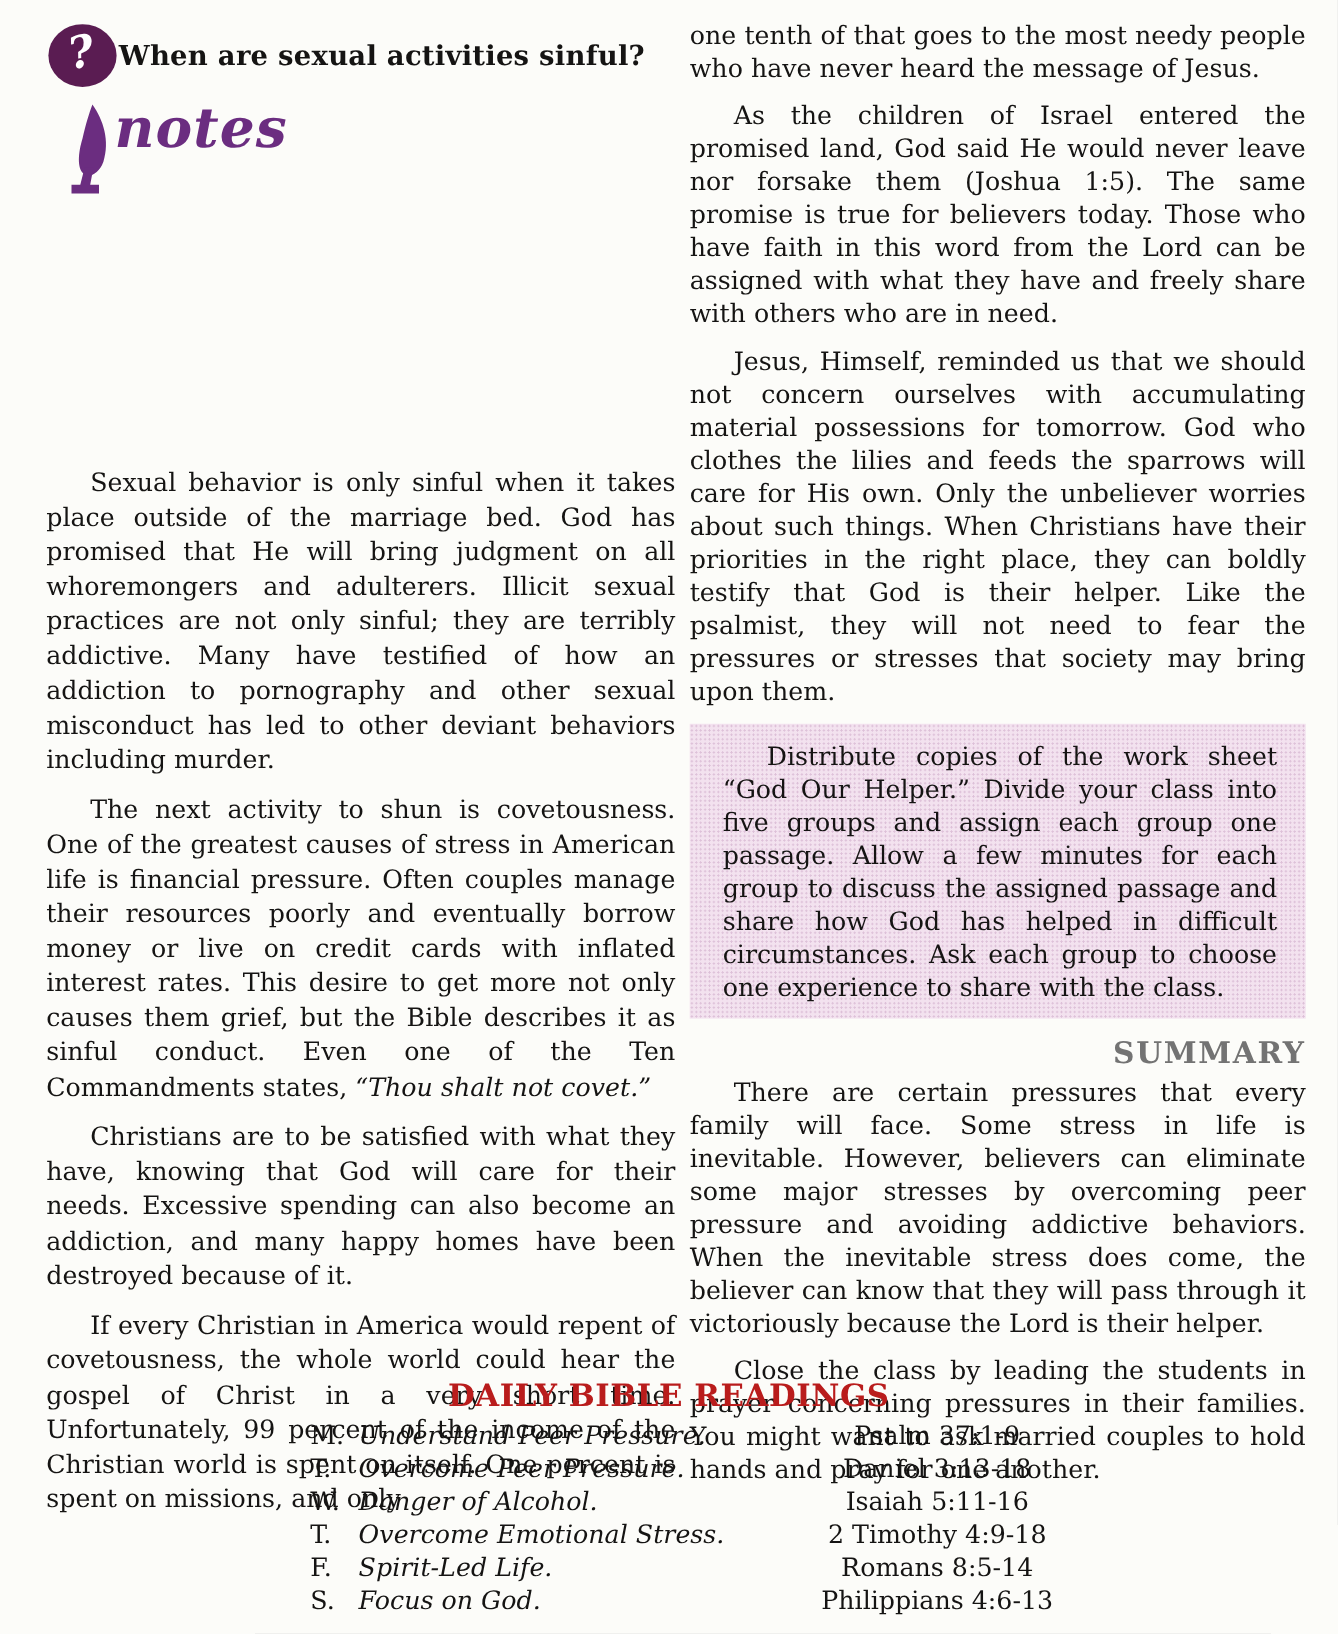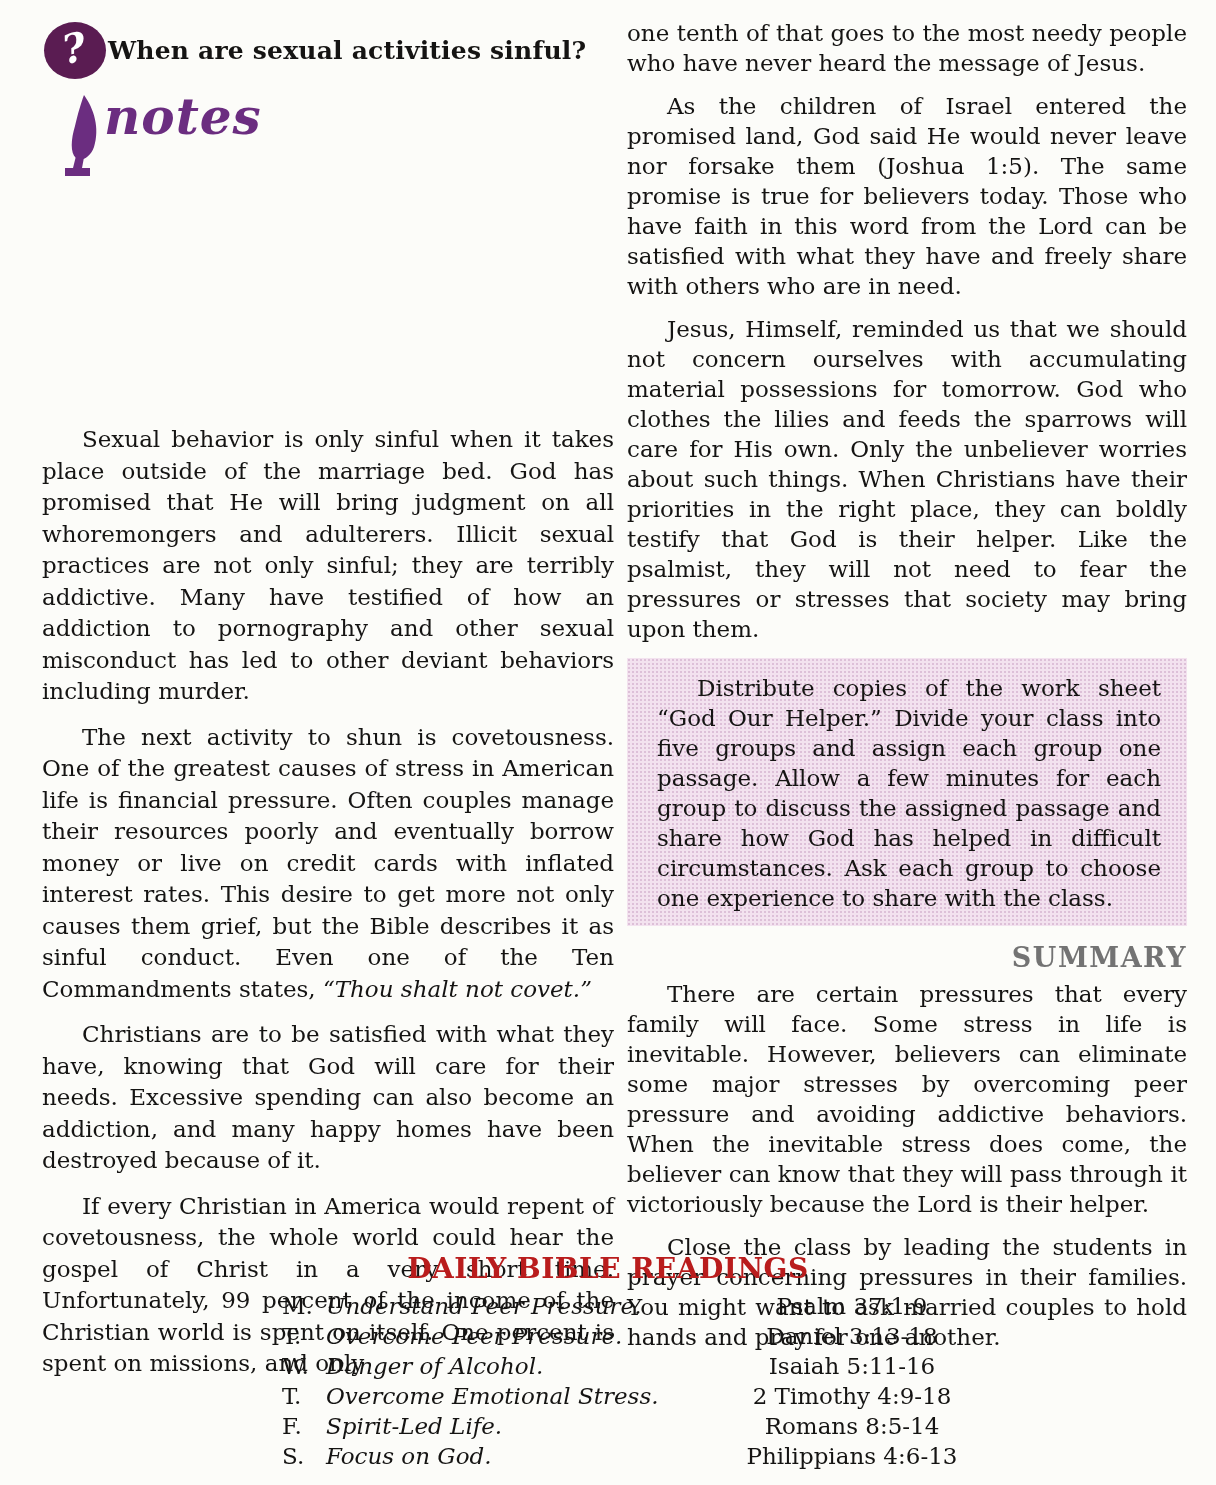--- a/index.html
+++ b/index.html
@@ -76,21 +76,21 @@
 
   <div class="col left-col">
     <p>Sexual behavior is only sinful when it takes place outside of the marriage bed. God has promised that He will bring judgment on all whoremongers and adulterers. Illicit sexual practices are not only sinful; they are terribly addictive. Many have testified of how an addiction to pornography and other sexual misconduct has led to other deviant behaviors including murder.</p>
     <p><span>The next activity to shun is covetousness. One of the greatest causes of stress in American life is financial pressure. Often couples manage their resources poorly and eventually borrow money or live on credit cards with inflated interest rates. This desire to get more not only causes them grief, but the Bible describes it as sinful conduct. Even one of the Ten Commandments states, </span><em class="scripture">“Thou shalt not covet.”</em></p>
     <p>Christians are to be satisfied with what they have, knowing that God will care for their needs. Excessive spending can also become an addiction, and many happy homes have been destroyed because of it.</p>
     <p>If every Christian in America would repent of covetousness, the whole world could hear the gospel of Christ in a very short time. Unfortunately, 99 percent of the income of the Christian world is spent on itself. One percent is spent on missions, and only</p>
   </div>
 
   <div class="col right-col">
     <p class="no-indent">one tenth of that goes to the most needy people who have never heard the message of Jesus.</p>
-    <p>As the children of Israel entered the promised land, God said He would never leave nor forsake them (Joshua 1:5). The same promise is true for believers today. Those who have faith in this word from the Lord can be satisfied with what they have and freely share with others who are in need.</p>
+    <p>As the children of Israel entered the promised land, God said He would never leave nor forsake them (Joshua 1:5). The same promise is true for believers today. Those who have faith in this word from the Lord can be assigned with what they have and freely share with others who are in need.</p>
     <p>Jesus, Himself, reminded us that we should not concern ourselves with accumulating material possessions for tomorrow. God who clothes the lilies and feeds the sparrows will care for His own. Only the unbeliever worries about such things. When Christians have their priorities in the right place, they can boldly testify that God is their helper. Like the psalmist, they will not need to fear the pressures or stresses that society may bring upon them.</p>
 
     <div class="activity-box">
       <p>Distribute copies of the work sheet “God Our Helper.” Divide your class into five groups and assign each group one passage. Allow a few minutes for each group to discuss the assigned passage and share how God has helped in difficult circumstances. Ask each group to choose one experience to share with the class.</p>
     </div>
 
     <div class="summary-title">SUMMARY</div>
     <p>There are certain pressures that every family will face. Some stress in life is inevitable. However, believers can eliminate some major stresses by overcoming peer pressure and avoiding addictive behaviors. When the inevitable stress does come, the believer can know that they will pass through it victoriously because the Lord is their helper.</p>
     <p>Close the class by leading the students in prayer concerning pressures in their families. You might want to ask married couples to hold hands and pray for one another.</p>
   </div>

